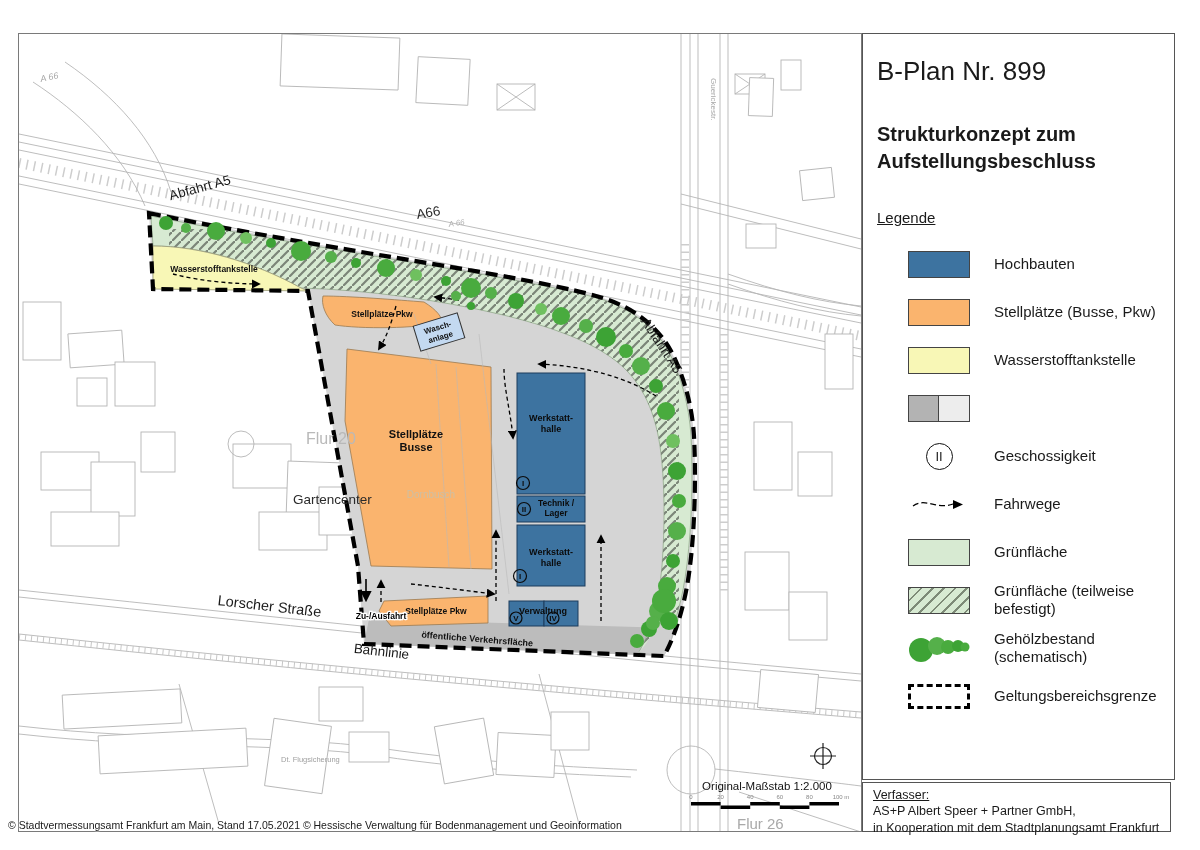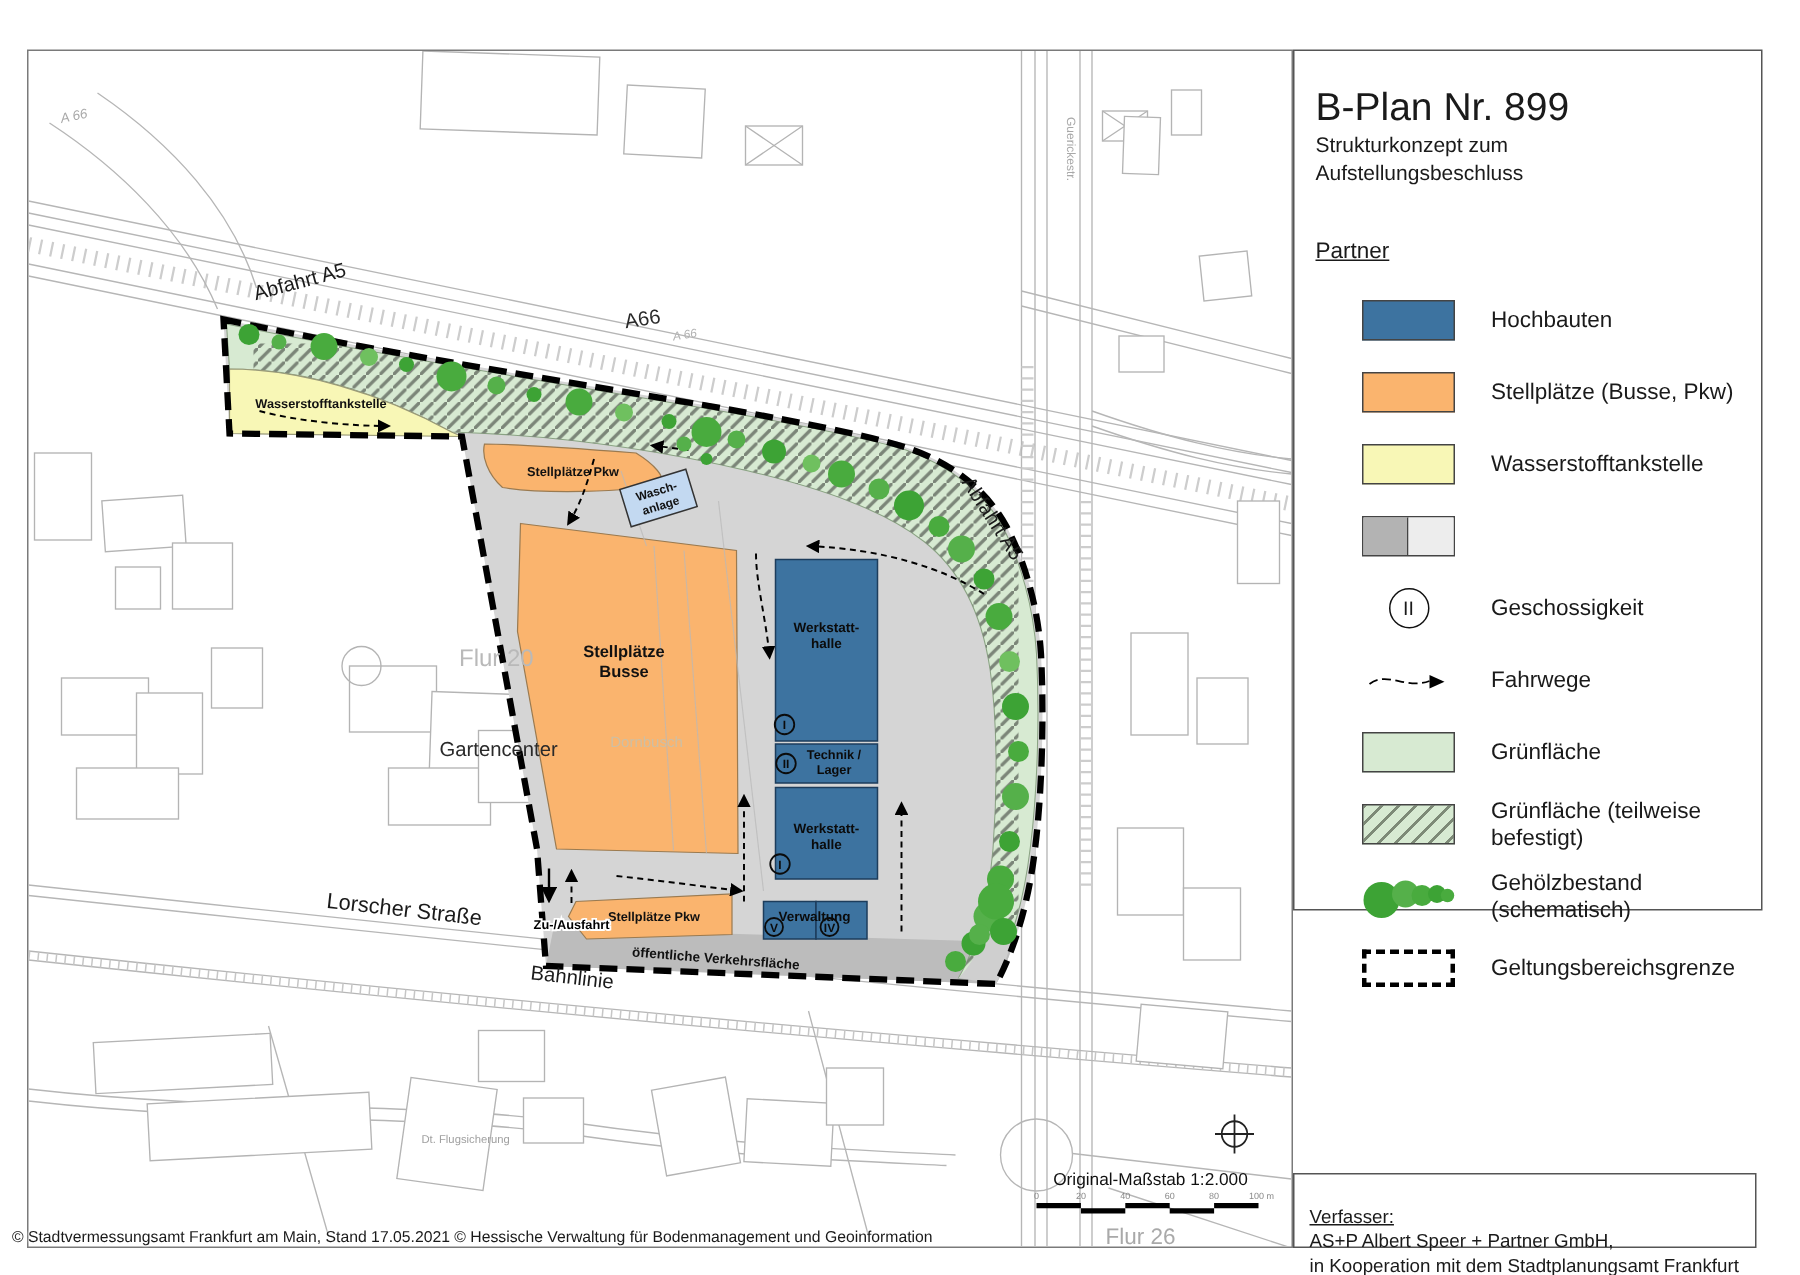--- a/index.html
+++ b/index.html
@@ -2,45 +2,45 @@
 <html><head>
 <meta charset="utf-8">
 <style>
   html,body{margin:0;padding:0;background:#fff;}
   .sheet{position:relative;width:1200px;height:850px;background:#fff;overflow:hidden;
          font-family:"Liberation Sans",sans-serif;color:#1a1a1a;}
   .map-frame{position:absolute;left:18px;top:33px;width:844px;height:799px;
              border:1px solid #7a7a7a;background:#fff;box-sizing:border-box;}
   .map-frame svg{display:block;}
   
-  .panel{position:absolute;left:862px;top:33px;width:313px;height:574px;
+  .panel{position:absolute;left:862px;top:33px;width:313px;height:747px;
          border:1px solid #555;background:#fff;box-sizing:border-box;padding:12px 14px;}
   .panel-title{font-size:26px;margin-top:10px;}
   .panel-subtitle{font-size:17px;margin-top:4px;}
-  .panel-concept{font-size:14px;line-height:1.35;}
+  .panel-concept{font-size:20px;line-height:1.35;margin-top:34px;font-weight:bold;}
   .legend-heading{font-size:15px;text-decoration:underline;margin-top:34px;}
   .legend-list{margin-top:14px;}
   .legend-row{display:flex;align-items:center;height:48px;padding-left:31px;}
   .legend-row .lab{font-size:15px;line-height:1.2;margin-left:24px;}
   .sw{width:62px;height:27px;border:1px solid #444;box-sizing:border-box;flex:0 0 62px;}
   .sw-hochbauten{background:#3d73a0;}
   .sw-stellplaetze{background:#fab46e;}
   .sw-wasserstoff{background:#f8f7b6;}
   .sw-waschanlage{background:#c3d9f1;}
   .sw-verkehr{display:flex;padding:0;background:#fff;}
   .sw-verkehr .h1{width:50%;height:100%;background:#b3b3b3;border-right:1px solid #444;box-sizing:border-box;}
   .sw-verkehr .h2{width:50%;height:100%;background:#ededed;}
   .sw-gruen{background:#d7ead2;}
   .sw-gruenhatch{background:repeating-linear-gradient(135deg,#7d8a77 0 1.8px,transparent 1.8px 8px),#d7ead2;}
   .sw-none{border:none;background:transparent;display:flex;align-items:center;justify-content:center;}
   .sw-dash{border:3px dashed #000;background:#fff;height:25px;}
   .geschoss-circle{width:25px;height:25px;border:1.6px solid #111;border-radius:50%;
                    display:flex;align-items:center;justify-content:center;font-size:13px;}
   .verfasser{position:absolute;left:862px;top:782px;width:309px;height:50px;border:1px solid #555;
-             background:#fff;box-sizing:border-box;padding:20px 10px;font-size:12.5px;line-height:1.3;}
+             background:#fff;box-sizing:border-box;padding:4px 10px;font-size:12.5px;line-height:1.3;}
   .verfasser .head{text-decoration:underline;}
   .map-footer{position:absolute;left:8px;top:819px;font-size:10.5px;color:#1a1a1a;
               text-shadow:0 0 2px #fff, 0 0 2px #fff;white-space:nowrap;}
   text{font-family:"Liberation Sans",sans-serif;}
 </style>
 </head>
 <body>
 
 <div class="sheet">
 
@@ -301,21 +301,21 @@
   </div>
 
   <div class="map-footer">© Stadtvermessungsamt Frankfurt am Main, Stand 17.05.2021 © Hessische Verwaltung für Bodenmanagement und Geoinformation</div>
 
   <div class="panel">
     <div class="panel-title">B-Plan Nr. 899</div>
     <div class="panel-concept">
       <div>Strukturkonzept zum</div>
       <div>Aufstellungsbeschluss</div>
     </div>
-    <div class="legend-heading">Partner</div>
+    <div class="legend-heading">Legende</div>
 
     <div class="legend-list">
       <div class="legend-row">
         <div class="sw sw-hochbauten"></div>
         <div class="lab">Hochbauten</div>
       </div>
       <div class="legend-row">
         <div class="sw sw-stellplaetze"></div>
         <div class="lab">Stellplätze (Busse, Pkw)</div>
       </div>

